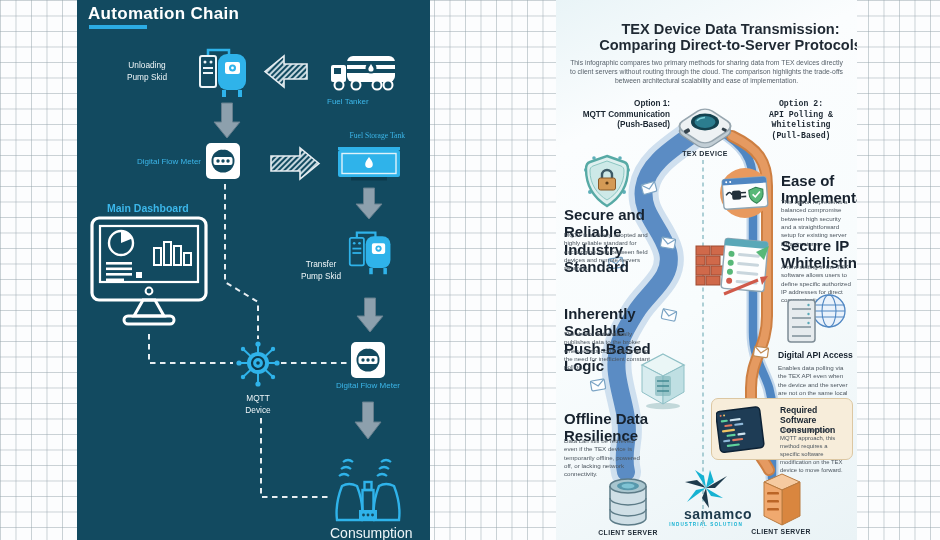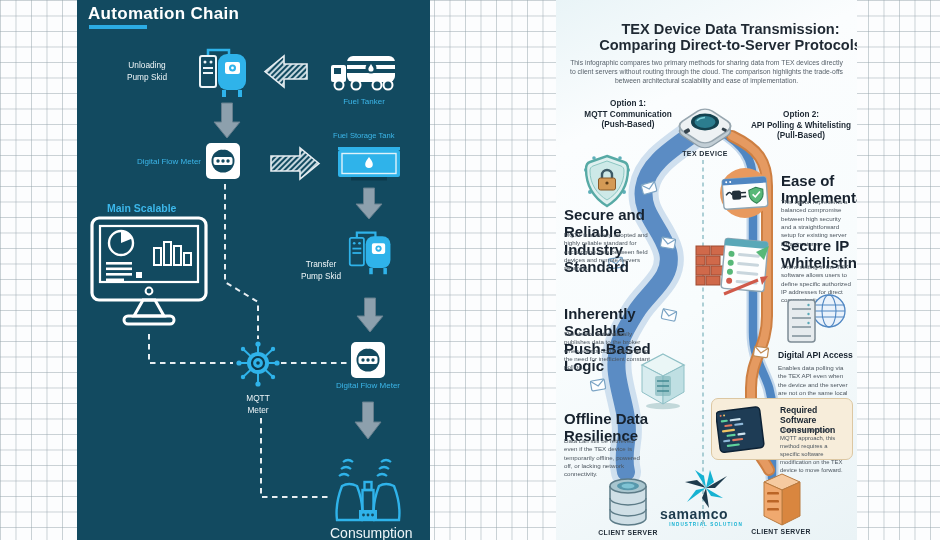--- a/index.html
+++ b/index.html
@@ -32,21 +32,21 @@
     font-size:6.8px;color:#59636c;line-height:1.35;}
   .rp-option{position:absolute;text-align:center;font-size:8.2px;font-weight:bold;
     color:#1c2732;line-height:1.28;white-space:pre-line;}
   .rp-h{position:absolute;font-size:15px;font-weight:bold;color:#17222e;
     line-height:1.15;white-space:pre-line;}
   .rp-b{position:absolute;font-size:6.2px;color:#4b555e;line-height:1.35;}
   .rp-small-h{font-size:8.6px;}
   .cap{position:absolute;font-weight:bold;color:#222d38;text-align:center;letter-spacing:.4px;}
   .note-box{position:absolute;left:155px;top:398px;width:142px;height:62px;
     background:#f7edda;border:1px solid #dcc7a2;border-radius:7px;}
-  .logo-name{position:absolute;left:104px;top:506px;width:92px;text-align:left;
+  .logo-name{position:absolute;left:104px;top:506px;width:92px;text-align:right;
     font-size:14px;font-weight:bold;letter-spacing:.5px;color:#1d3a4c;}
   .logo-tag{position:absolute;left:104px;top:522px;width:92px;text-align:center;
     font-size:4.6px;letter-spacing:1.1px;color:#16b2d2;font-weight:bold;}
 </style>
 </head>
 <body>
 
 <div class="stage">
   <div class="grid-bg"></div>
 
@@ -107,34 +107,34 @@
       <rect x="18" y="17" width="48" height="4" fill="#124a60"></rect>
       <circle cx="42" cy="16" r="5.5" fill="#124a60"></circle>
       <path d="M42,12 C43.6,14.6 44.6,15.6 44.6,17 a2.6,2.6 0 1 1 -5.2,0 C39.4,15.6 40.4,14.6 42,12 Z" fill="#ffffff"></path>
       <g fill="#124a60" stroke="#ffffff" stroke-width="2">
         <circle cx="10" cy="33" r="4.5"></circle>
           <circle cx="27" cy="33" r="4.5"></circle>
           <circle cx="48" cy="33" r="4.5"></circle>
           <circle cx="59" cy="33" r="4.5"></circle>
       </g>
     </svg>
-    <div class="lp-label lp-cyan" style="left:250px;top:96px;width:74px;text-align:center;font-size:8px;">Fuel Tanker</div>
+    <div class="lp-label lp-cyan" style="left:250px;top:96px;width:74px;text-align:left;font-size:8px;">Fuel Tanker</div>
 
     <svg class="abs" style="left:128px;top:142px;" width="36" height="38" viewBox="0 0 36 38">
       <rect x="1" y="1" width="34" height="36" rx="5" fill="#ffffff"></rect>
       <circle cx="18" cy="19" r="11.5" fill="#124a60"></circle>
       <rect x="8.5" y="15" width="19" height="8" rx="2" fill="#ffffff"></rect>
       <circle cx="13" cy="19" r="1.7" fill="#124a60"></circle>
         <circle cx="18" cy="19" r="1.7" fill="#124a60"></circle>
         <circle cx="23" cy="19" r="1.7" fill="#124a60"></circle>
       <rect x="16.8" y="4.5" width="2.4" height="3" fill="#ffffff"></rect>
     </svg>
     <div class="lp-label lp-cyan" style="left:28px;top:156px;width:96px;text-align:right;font-size:8px;">Digital Flow Meter</div>
 
-    <div class="lp-label lp-cyan" style="left:256px;top:131px;width:72px;text-align:left;font-size:7.6px;">Fuel Storage Tank</div>
+    <div class="lp-label lp-cyan" style="left:256px;top:131px;width:72px;text-align:right;font-size:7.6px;font-family:Liberation Serif, serif;">Fuel Storage Tank</div>
     <svg class="abs" style="left:260px;top:143px;" width="64" height="40" viewBox="0 0 64 40">
       <rect x="1" y="4" width="62" height="3" fill="#2fb3ea"></rect>
       <rect x="1" y="7" width="62" height="27" rx="2" fill="#2fb3ea"></rect>
       <rect x="5" y="10.5" width="54" height="20" fill="none" stroke="#dff2fb" stroke-width="1.4"></rect>
       <path d="M32,14 C34.4,17.6 35.8,19 35.8,21.2 a3.8,3.8 0 1 1 -7.6,0 C28.2,19 29.6,17.6 32,14 Z" fill="#ffffff"></path>
       <rect x="14" y="34" width="36" height="3.5" fill="#0c3a4d"></rect>
     </svg>
 
     <svg class="abs" style="left:271px;top:226px;" width="46" height="54" viewBox="0 0 52 54">
       <path d="M10,10 V4 H31 V9" stroke="#2fb3ea" stroke-width="2.5" fill="none"></path>
@@ -175,21 +175,21 @@
       <circle cx="31.5" cy="69" r="1.4" fill="#124a60"></circle>
         <circle cx="36" cy="69" r="1.4" fill="#124a60"></circle>
         <circle cx="40.5" cy="69" r="1.4" fill="#124a60"></circle>
       <g stroke="#2fb3ea" stroke-width="2.2" fill="none">
         <path d="M7,30 q5,-4 10,0 M9,23 q5,-4 10,0 M11,16 q5,-4 10,0"></path>
         <path d="M45,30 q5,-4 10,0 M47,23 q5,-4 10,0 M49,16 q5,-4 10,0"></path>
       </g>
     </svg>
     <div class="lp-label lp-white" style="left:253px;top:524px;width:76px;text-align:center;font-size:14px;">Consumption</div>
 
-    <div class="lp-label lp-cyan" style="left:30px;top:201px;width:90px;font-size:10.5px;font-weight:bold;">Main Scalable</div>
+    <div class="lp-label lp-cyan" style="left:30px;top:201px;width:90px;font-size:10.5px;font-weight:bold;">Main Dashboard</div>
     <svg class="abs" style="left:13px;top:216px;" width="120" height="118" viewBox="0 0 120 118">
       <g stroke="#ffffff" fill="none">
         <rect x="2" y="2" width="114" height="82" rx="7" stroke-width="3.2"></rect>
         <rect x="10" y="10" width="98" height="56" stroke-width="2.2"></rect>
         <circle cx="59" cy="75" r="3.4" stroke-width="2"></circle>
         <circle cx="31" cy="27" r="12" stroke-width="2.4"></circle>
         <polygon points="53,84 65,84 74,100 44,100" stroke-width="3"></polygon>
         <rect x="34" y="100" width="50" height="8" rx="4" stroke-width="3"></rect>
       </g>
       <path d="M31,27 L31,15 A12,12 0 0 1 42.2,22.5 Z" fill="#ffffff"></path>
@@ -227,21 +227,21 @@
         <circle cx="8" cy="9" r="2.2"></circle>
           <circle cx="38" cy="9" r="2.2"></circle>
           <circle cx="8" cy="37" r="2.2"></circle>
           <circle cx="38" cy="37" r="2.2"></circle>
       </g>
       <circle cx="23" cy="23" r="11" fill="#2fb3ea"></circle>
       <circle cx="23" cy="23" r="6" fill="none" stroke="#0c3a4d" stroke-width="2.2"></circle>
       <circle cx="23" cy="23" r="1.8" fill="#0c3a4d"></circle>
     </svg>
     <div class="lp-label lp-white" style="left:156px;top:393px;width:50px;text-align:center;font-size:8.3px;">MQTT
-Meter</div>
+Device</div>
   </section>
 
   <section class="panel-right">
 
     <svg class="abs" style="left:0;top:0;" width="301" height="540" viewBox="0 0 301 540">
       <path d="M147,160 V528" stroke="#85b7c0" stroke-width="1.3" stroke-dasharray="4 3.5" fill="none"></path>
 
       <g fill="none" stroke-linecap="round">
         <path d="M148,126 C118,148 92,162 88,188 C84,214 106,228 112,252 C118,278 92,292 80,312 C66,334 58,350 61,374 C64,398 74,418 70,442 C68,456 68,464 70,472" stroke="#cbdded" stroke-width="30" opacity=".9"></path>
         <path d="M148,126 C118,148 92,162 88,188 C84,214 106,228 112,252 C118,278 92,292 80,312 C66,334 58,350 61,374 C64,398 74,418 70,442 C68,456 68,464 70,472" stroke="#5b8cc4" stroke-width="18"></path>
@@ -282,24 +282,24 @@
             <rect x="-7" y="-5" width="14" height="10" rx="1.5" fill="#fdfeff" stroke="#c08a52" stroke-width="1.2"></rect>
             <path d="M-7,-5 L0,1 L7,-5" fill="none" stroke="#c08a52" stroke-width="1.2"></path>
           </g>
       </g>
     </svg>
 
     <h2 class="rp-title">TEX Device Data Transmission:
 Comparing Direct-to-Server Protocols</h2>
     <p class="rp-sub">This infographic compares two primary methods for sharing data from TEX devices directly to client servers without routing through the cloud. The comparison highlights the trade-offs between architectural scalability and ease of implementation.</p>
 
-    <div class="rp-option" style="left:18px;top:99px;width:108px;">Option 1:
+    <div class="rp-option" style="left:6px;top:99px;width:108px;text-align:right;">Option 1:
 MQTT Communication
 (Push-Based)</div>
-    <div class="rp-option" style="left:190px;top:110px;width:110px;">Option 2:
+    <div class="rp-option" style="left:190px;top:99px;width:110px;font-family:Liberation Mono, monospace;">Option 2:
 API Polling &amp; Whitelisting
 (Pull-Based)</div>
 
     <svg class="abs" style="left:112px;top:100px;" width="74" height="52" viewBox="0 0 74 52">
       <g transform="translate(37,31) scale(1,0.66)">
           <rect x="-21" y="-21" width="42" height="42" rx="10" transform="rotate(45)" fill="#c2ced5" stroke="#8c9ca6" stroke-width="1.5"></rect>
         </g>
       <g transform="translate(37,26) scale(1,0.66)">
           <rect x="-21" y="-21" width="42" height="42" rx="10" transform="rotate(45)" fill="#edf1f3" stroke="#97a6af" stroke-width="2"></rect>
         </g>

